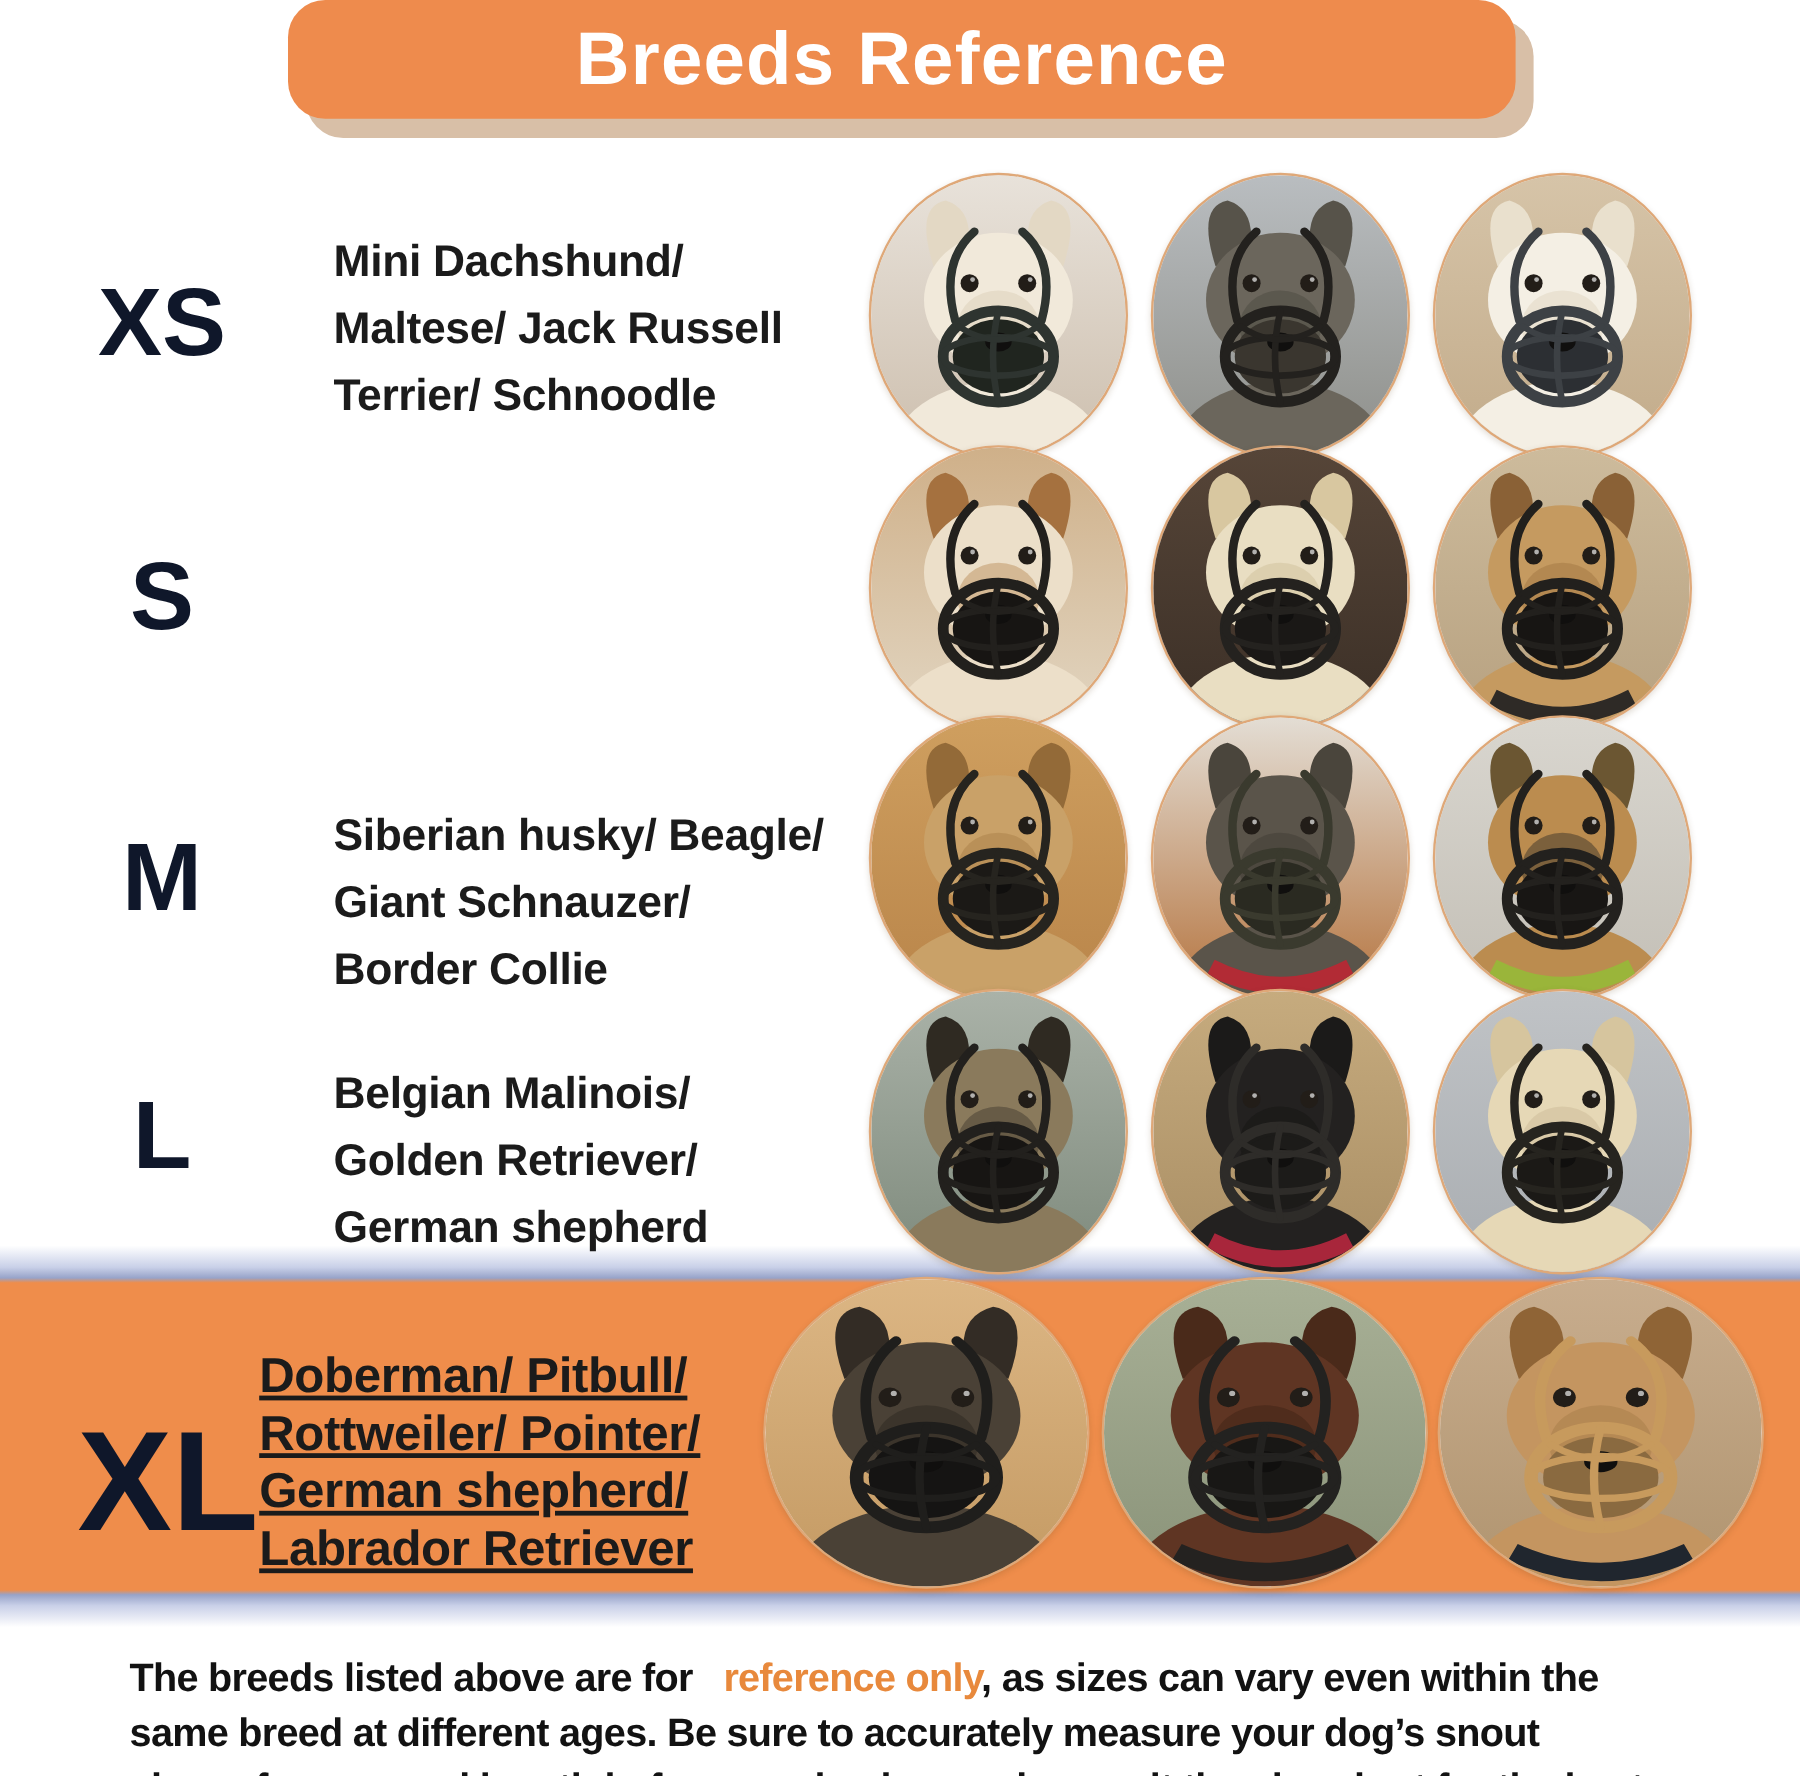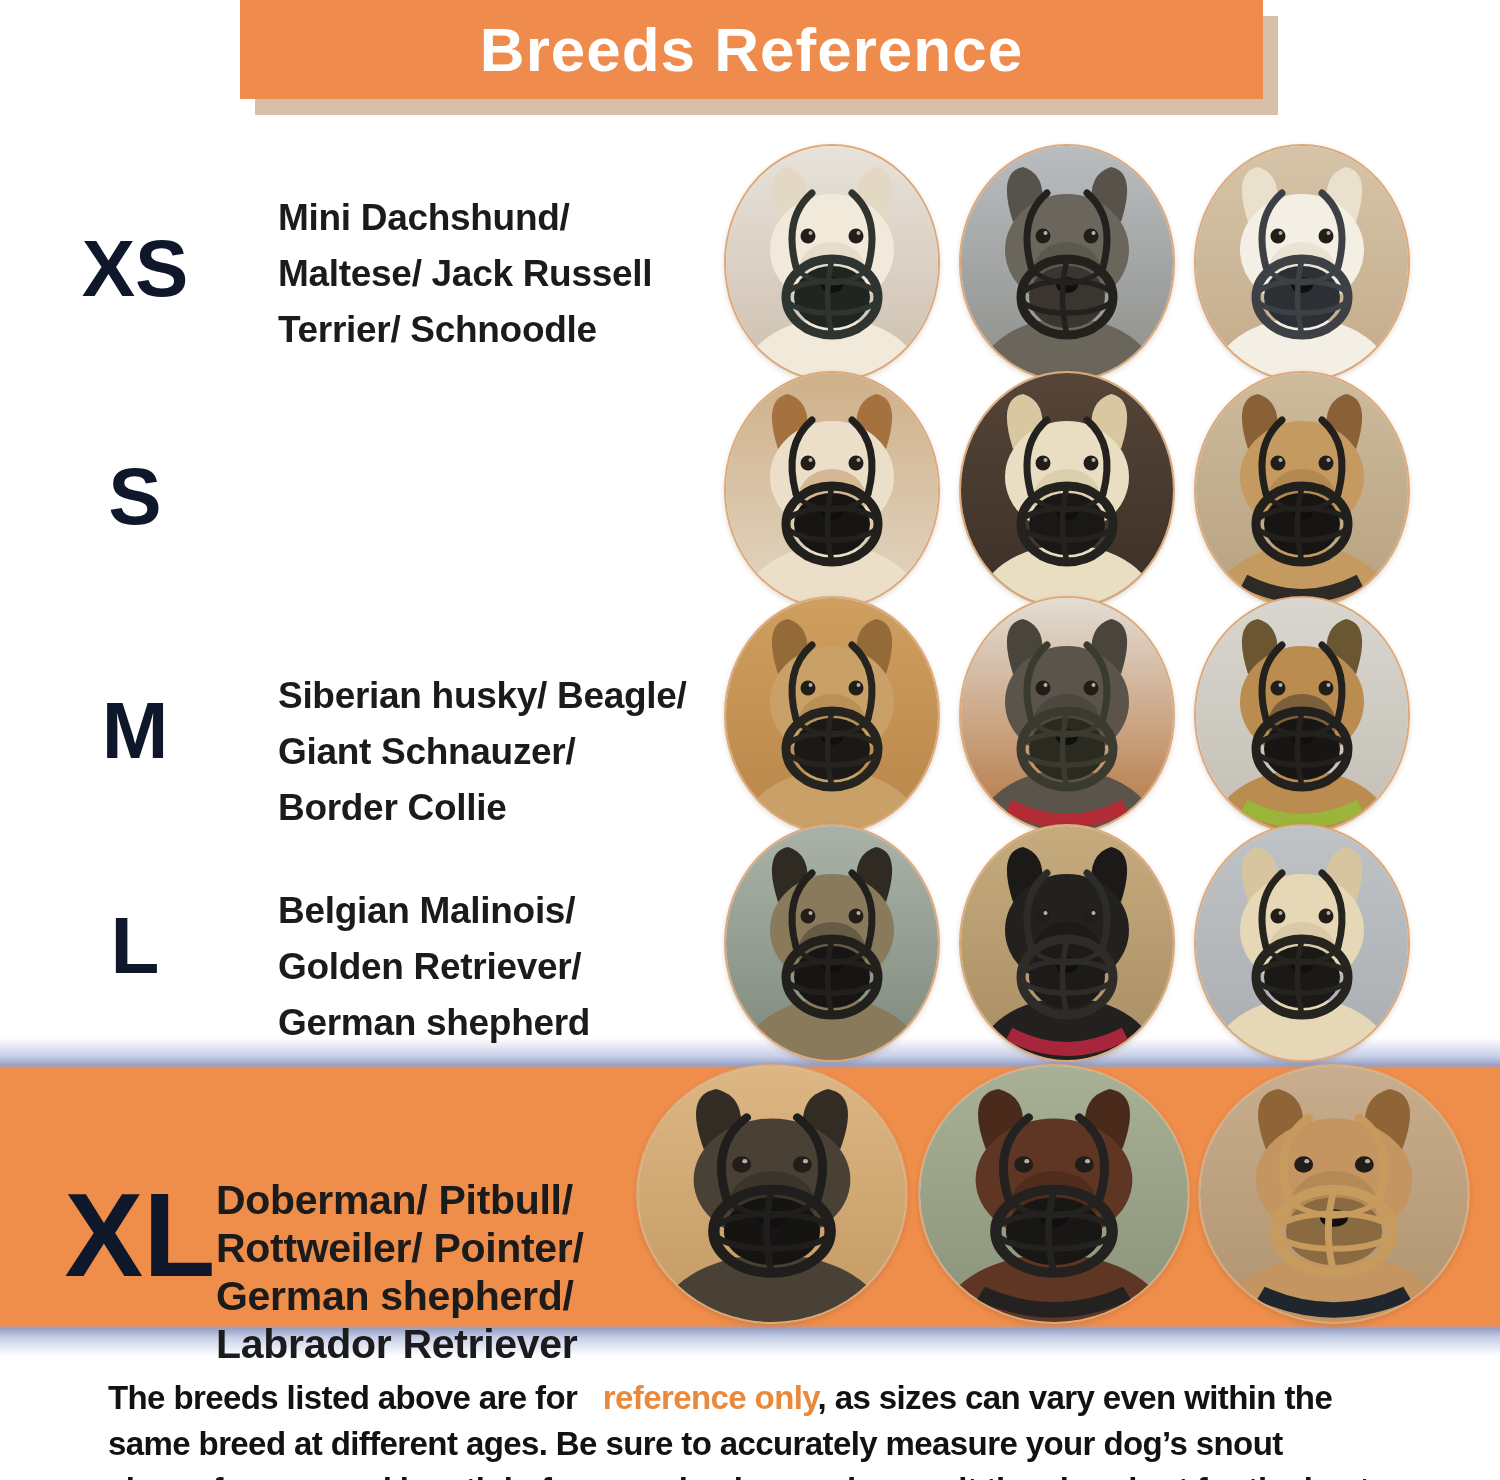--- a/index.html
+++ b/index.html
@@ -2,21 +2,21 @@
 <html><head>
 <meta charset="utf-8">
 <style>
   html,body{margin:0;padding:0;background:#ffffff;}
   #page{position:relative;width:1500px;height:1480px;background:#ffffff;overflow:hidden;
         font-family:"Liberation Sans","DejaVu Sans",sans-serif;}
 
   
   .banner{position:absolute;left:240px;top:0;width:1023px;height:99px;
           background:#EE8B4D;box-shadow:15px 16px 0 0 #D8BFA7;
-          display:flex;align-items:center;justify-content:center;z-index:2;}
+          display:flex;align-items:center;justify-content:center;z-index:2;border-radius:31px;}
   .banner h1{margin:0;color:#ffffff;font-size:62px;font-weight:900;letter-spacing:1px;}
 
   
   .size-label{position:absolute;text-align:center;font-weight:900;color:#0f172a;
               line-height:1;z-index:3;}
   .size-label.sm{width:160px;font-size:80px;}
   .size-label.big{width:210px;font-size:118px;}
 
   
   .breeds{position:absolute;color:#1b1b1b;font-weight:700;white-space:pre;z-index:3;}
@@ -63,21 +63,21 @@
 
   <div class="breeds sm" style="left:278px;top:190px;">Mini Dachshund/
 Maltese/ Jack Russell
 Terrier/ Schnoodle</div>
   <div class="breeds sm" style="left:278px;top:668px;">Siberian husky/ Beagle/
 Giant Schnauzer/
 Border Collie</div>
   <div class="breeds sm" style="left:278px;top:866px;margin-top:17px;">Belgian Malinois/
 Golden Retriever/
 German shepherd</div>
-  <div class="breeds big" style="left:216px;top:1176px;">Doberman/ Pitbull/
+  <div class="breeds big" style="left:216px;top:1122px;text-decoration:underline;">Doberman/ Pitbull/
 Rottweiler/ Pointer/
 German shepherd/
 Labrador Retriever</div>
 
   <div class="photo sm" style="left:724px;top:144px;" title="cream puppy wearing black basket muzzle">
   <svg viewBox="0 0 212 234" preserveAspectRatio="none" role="img">
     <defs>
       <linearGradient id="grad-0-0" x1="0" y1="0" x2="0" y2="1">
         <stop offset="0" stop-color="#E8E2DA"></stop>
         <stop offset="1" stop-color="#CDBFAE"></stop>

